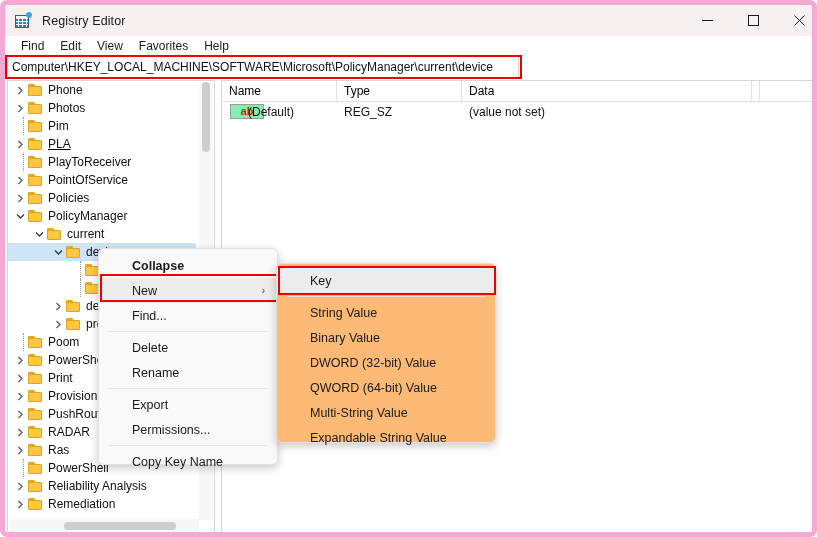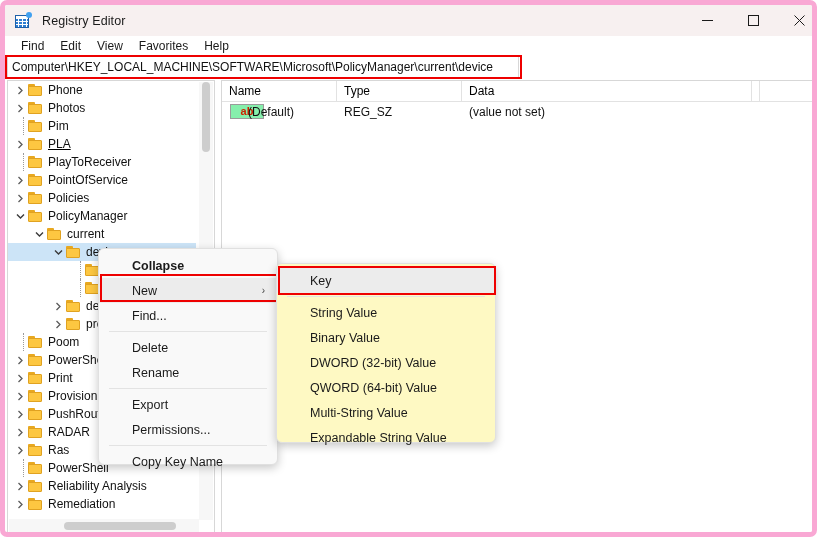--- a/index.html
+++ b/index.html
@@ -254,21 +254,21 @@
     width: 178px; height: 28px;
     border: 2px solid #ee0000;
     pointer-events: none;
   }
   #ctxitem-new { background: #ececec; }
 
   
   #submenu {
     position: absolute; left: 271px; top: 258px;
     width: 220px; height: 180px;
-    background: #fef9c3;
+    background: #fdba74;
     border: 1px solid #e0e0e0;
     border-radius: 6px;
     box-shadow: 0 3px 10px rgba(0,0,0,0.22);
     padding: 4px 0;
   }
   .subitem {
     height: 25px;
     display: flex; align-items: center;
     padding-left: 33px;
     font-size: 12.5px; color: #1a1a1a;

